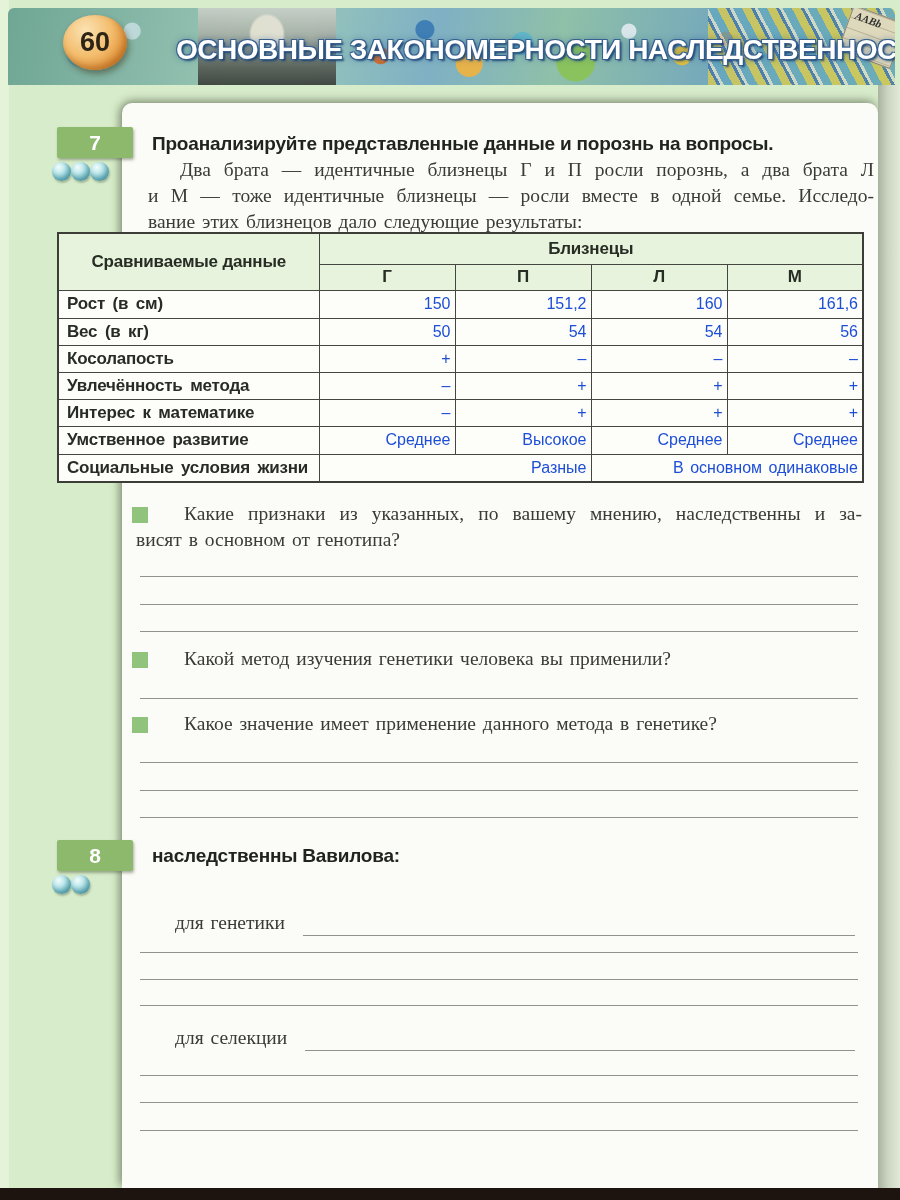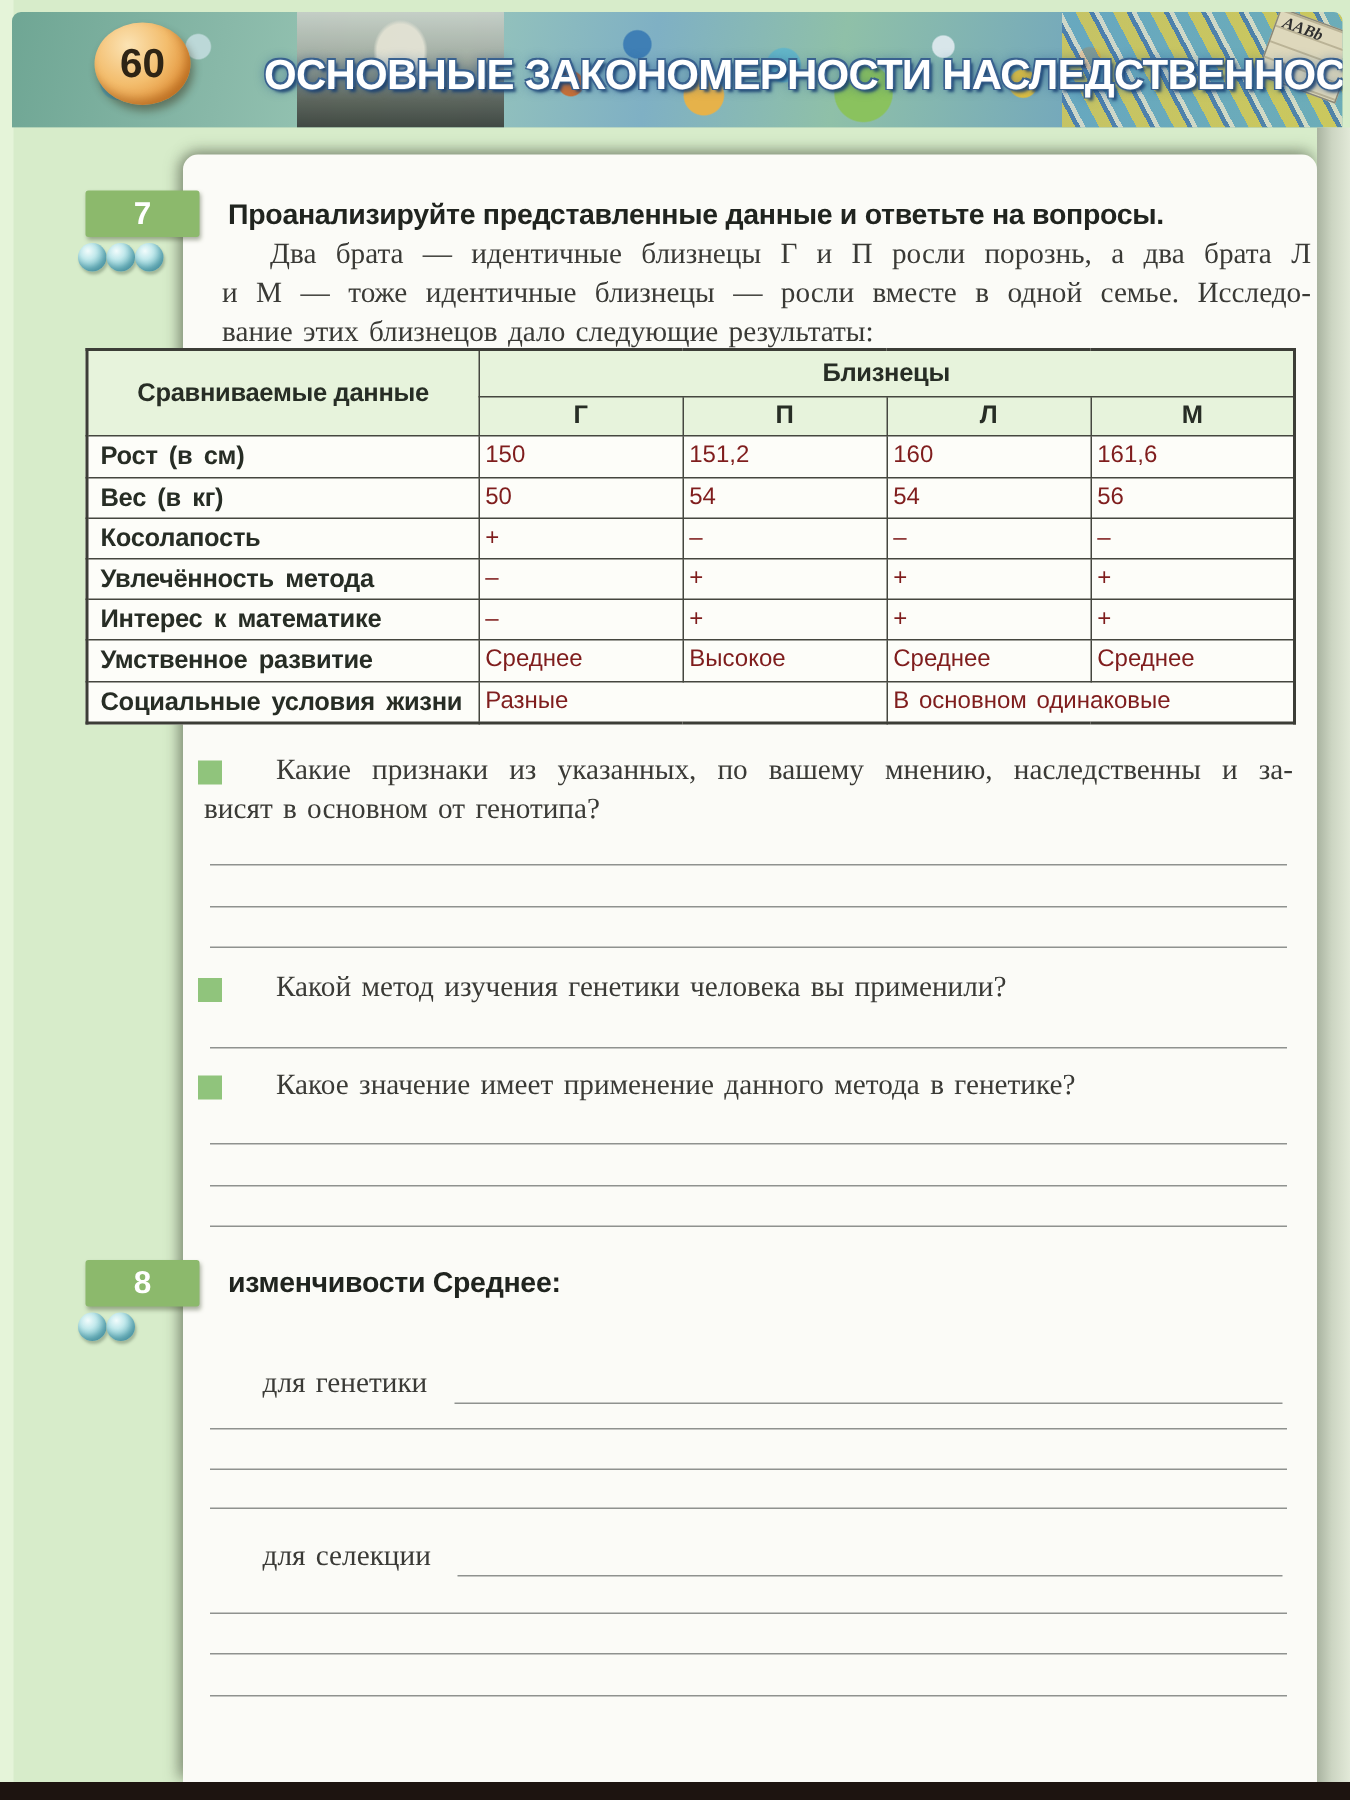--- a/index.html
+++ b/index.html
@@ -69,21 +69,21 @@
   .just { text-align:justify; text-align-last:justify; }
   .intro { position:absolute; left:148px; top:157px; width:726px; }
   .indent1 { margin-left:32px; }
 
   
   .tbl-wrap { position:absolute; left:57px; top:232px; z-index:4; }
   table.cmp { border-collapse:collapse; table-layout:fixed; width:805px; background:#fdfdf9; border:2px solid #3c3d37; }
   table.cmp td, table.cmp th { border:1.5px solid #45463f; padding:0 4px; vertical-align:middle; }
   .hdr { background:#e7f3dc; font-weight:bold; font-size:17px; color:#272d25; text-align:center; letter-spacing:-0.2px; }
   .lbl { font-weight:bold; font-size:17px; color:#272d25; text-align:left; padding-left:8px !important; word-spacing:3px; letter-spacing:-0.2px;margin-top:17px; }
-  .val { font-size:16px; color:#7f1d1d; text-align:left; word-spacing:2px; }
+  .val { font-size:16px; color:#1d4ed8; text-align:right; word-spacing:2px; }
 
   
   .bullet { position:absolute; width:16px; height:16px; background:#90c47c; z-index:4; }
   .qtext { position:absolute; left:136px; width:726px; }
   .qind { margin-left:48px; }
   .ans-line { position:absolute; left:140px; width:718px; border-top:1.7px solid #8f928f; height:0; }
   .field-row { position:absolute; left:175px; width:680px; display:flex; align-items:flex-end; }
   .field-row .fill { flex:1; margin-left:18px; border-bottom:1.7px solid #8f928f; height:23px; }
 </style>
 </head>
@@ -104,21 +104,21 @@
   <div class="white-panel"></div>
   <div class="right-strip"></div>
 
   <div class="task-badge" style="top:127px;">7</div>
   <div class="balls" style="top:162px;">
     <div class="ball"></div>
     <div class="ball"></div>
     <div class="ball"></div>
   </div>
 
-  <div class="bold-prompt" style="top:131px;">Проанализируйте представленные данные и ответьте на вопросы.</div>
+  <div class="bold-prompt" style="top:131px;">Проанализируйте представленные данные и порознь на вопросы.</div>
 
   <div class="intro serif">
     <div class="indent1 just">Два брата — идентичные близнецы Г и П росли порознь, а два брата Л</div>
     <div class="just">и М — тоже идентичные близнецы — росли вместе в одной семье. Исследо-</div>
     <div>вание этих близнецов дало следующие результаты:</div>
   </div>
 
   <div class="tbl-wrap">
     <table class="cmp">
       <colgroup>
@@ -213,21 +213,21 @@
   <div class="ans-line" style="top:790px;"></div>
   <div class="ans-line" style="top:817px;"></div>
 
   <div class="task-badge" style="top:840px;">8</div>
   <div class="balls" style="top:875px;">
     <div class="ball"></div>
     <div class="ball"></div>
   </div>
 
   <div class="bold-prompt" style="top:843px;">
-    <div>изменчивости Среднее:</div>
+    <div>наследственны Вавилова:</div>
   </div>
 
   <div class="field-row serif" style="top:910px;">
     <span>для генетики</span>
     <div class="fill"></div>
   </div>
   <div class="ans-line" style="top:952px;"></div>
   <div class="ans-line" style="top:979px;"></div>
   <div class="ans-line" style="top:1005px;"></div>
 

